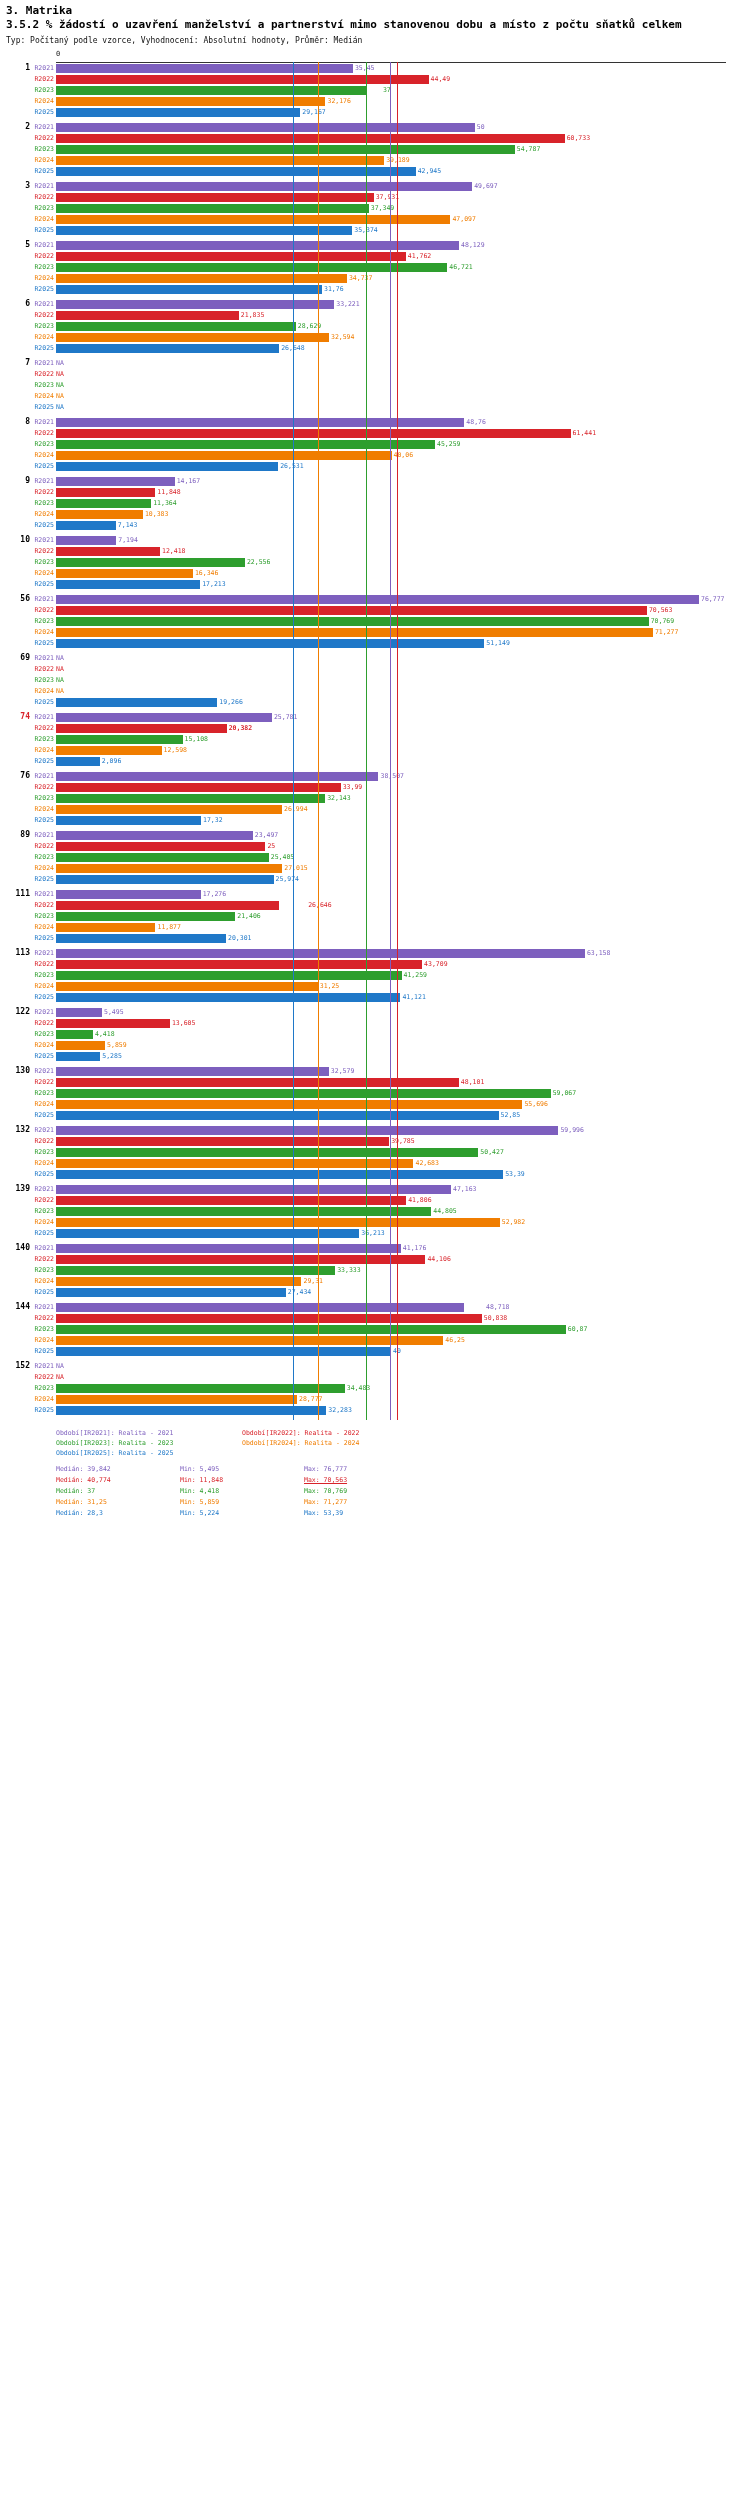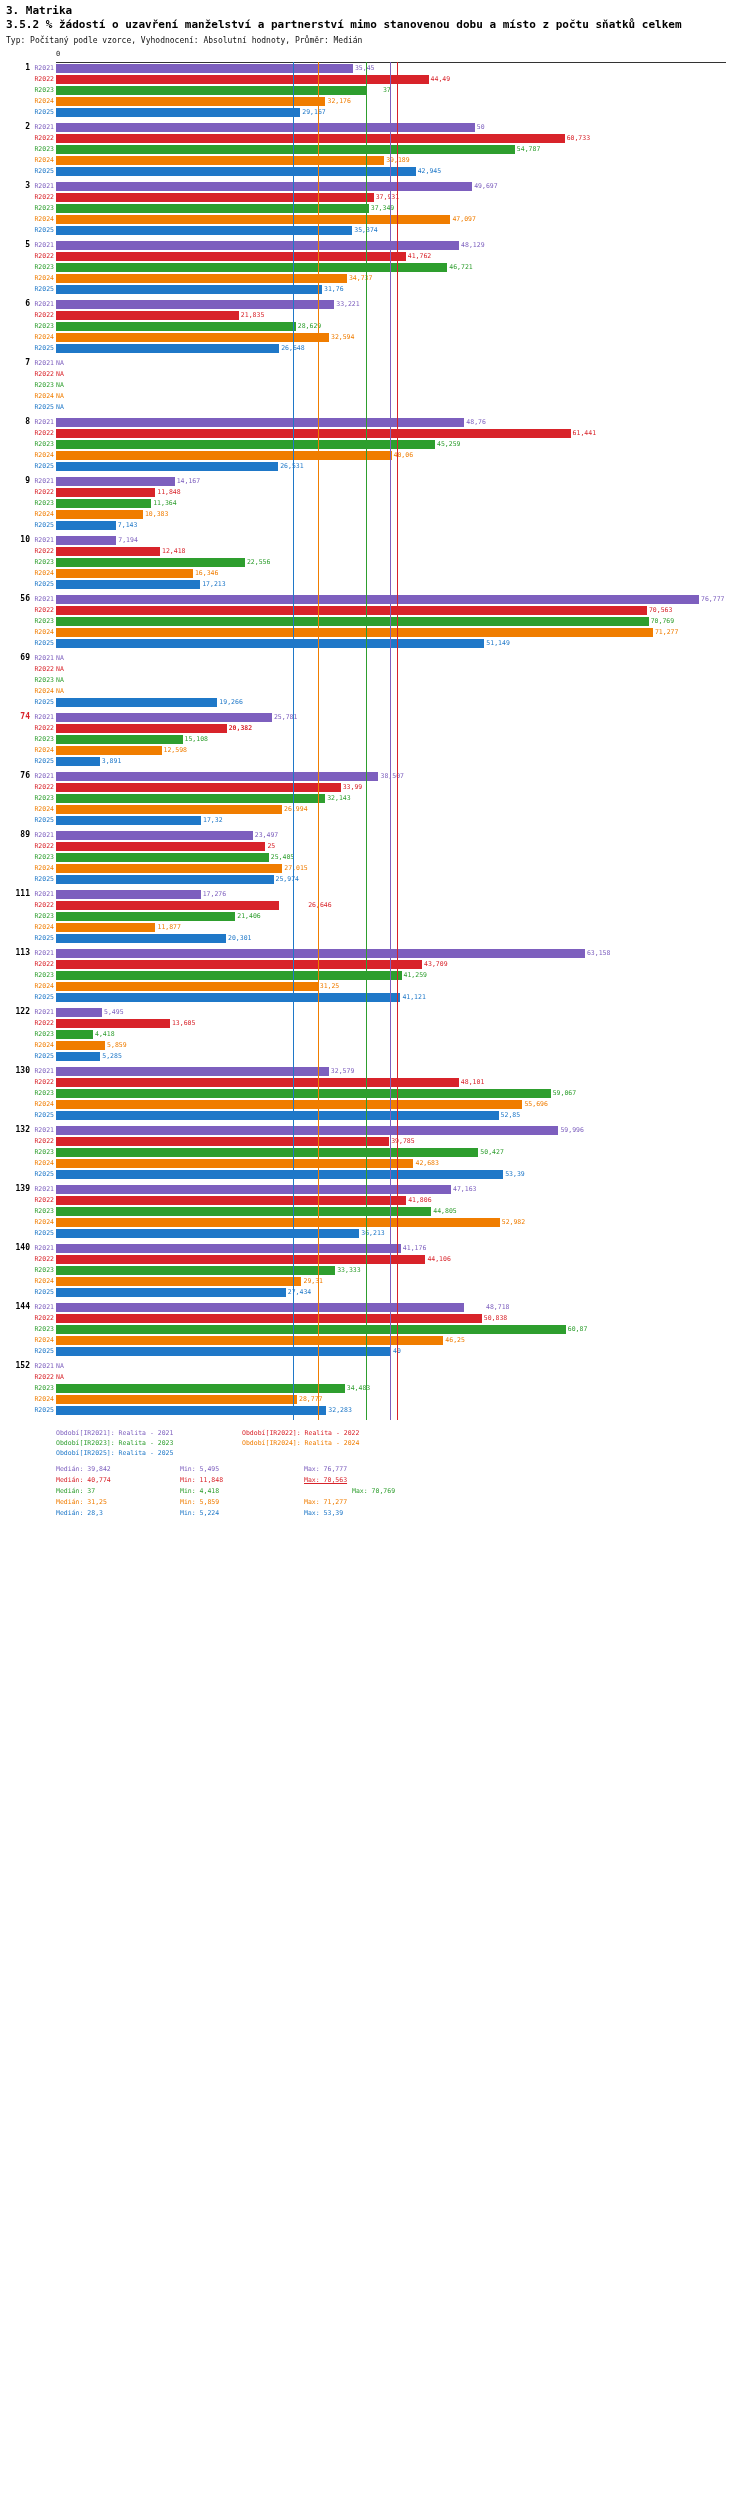--- a/index.html
+++ b/index.html
@@ -494,21 +494,21 @@
             <div class="ylab" style="color: rgb(240, 125, 0);">R2024</div>
             <div class="barwrap">
               <div class="bar" style="width: 15.7475%; background: rgb(240, 125, 0);"></div>
               <div class="val" style="left: calc(15.7475% + 2px); color: rgb(240, 125, 0);">12,598</div>
             </div>
           </div>
           <div class="row">
             <div class="ylab" style="color: rgb(31, 120, 200);">R2025</div>
             <div class="barwrap">
               <div class="bar" style="width: 6.53%; background: rgb(31, 120, 200);"></div>
-              <div class="val" style="left: calc(6.53% + 2px); color: rgb(31, 120, 200);">3,891</div>
+              <div class="val" style="left: calc(6.53% + 2px); color: rgb(31, 120, 200);">2,096</div>
             </div>
           </div>
         </div>
         <div class="sp"></div>
         <div class="grp">
           <div class="grp-label">76</div>
           <div class="row">
             <div class="ylab" style="color: rgb(125, 95, 190);">R2021</div>
             <div class="barwrap">
               <div class="bar" style="width: 48.1337%; background: rgb(125, 95, 190);"></div>
@@ -964,21 +964,21 @@
         <div class="scol" style="color: rgb(125, 95, 190);">Max: 76,777</div>
       </div>
       <div class="srow">
         <div class="scol" style="color: rgb(216, 35, 42);">Medián: 40,774</div>
         <div class="scol" style="color: rgb(216, 35, 42);">Min: 11,848</div>
         <div class="scol" style="color: rgb(216, 35, 42); text-decoration: underline;">Max: 70,563</div>
       </div>
       <div class="srow">
         <div class="scol" style="color: rgb(46, 158, 46);">Medián: 37</div>
         <div class="scol" style="color: rgb(46, 158, 46);">Min: 4,418</div>
-        <div class="scol" style="color: rgb(46, 158, 46); margin-left: 48px;">Max: 70,769</div>
+        <div class="scol" style="color: rgb(46, 158, 46);">Max: 70,769</div>
       </div>
       <div class="srow">
         <div class="scol" style="color: rgb(240, 125, 0);">Medián: 31,25</div>
         <div class="scol" style="color: rgb(240, 125, 0);">Min: 5,859</div>
         <div class="scol" style="color: rgb(240, 125, 0);">Max: 71,277</div>
       </div>
       <div class="srow">
         <div class="scol" style="color: rgb(31, 120, 200);">Medián: 28,3</div>
         <div class="scol" style="color: rgb(31, 120, 200);">Min: 5,224</div>
         <div class="scol" style="color: rgb(31, 120, 200);">Max: 53,39</div>

